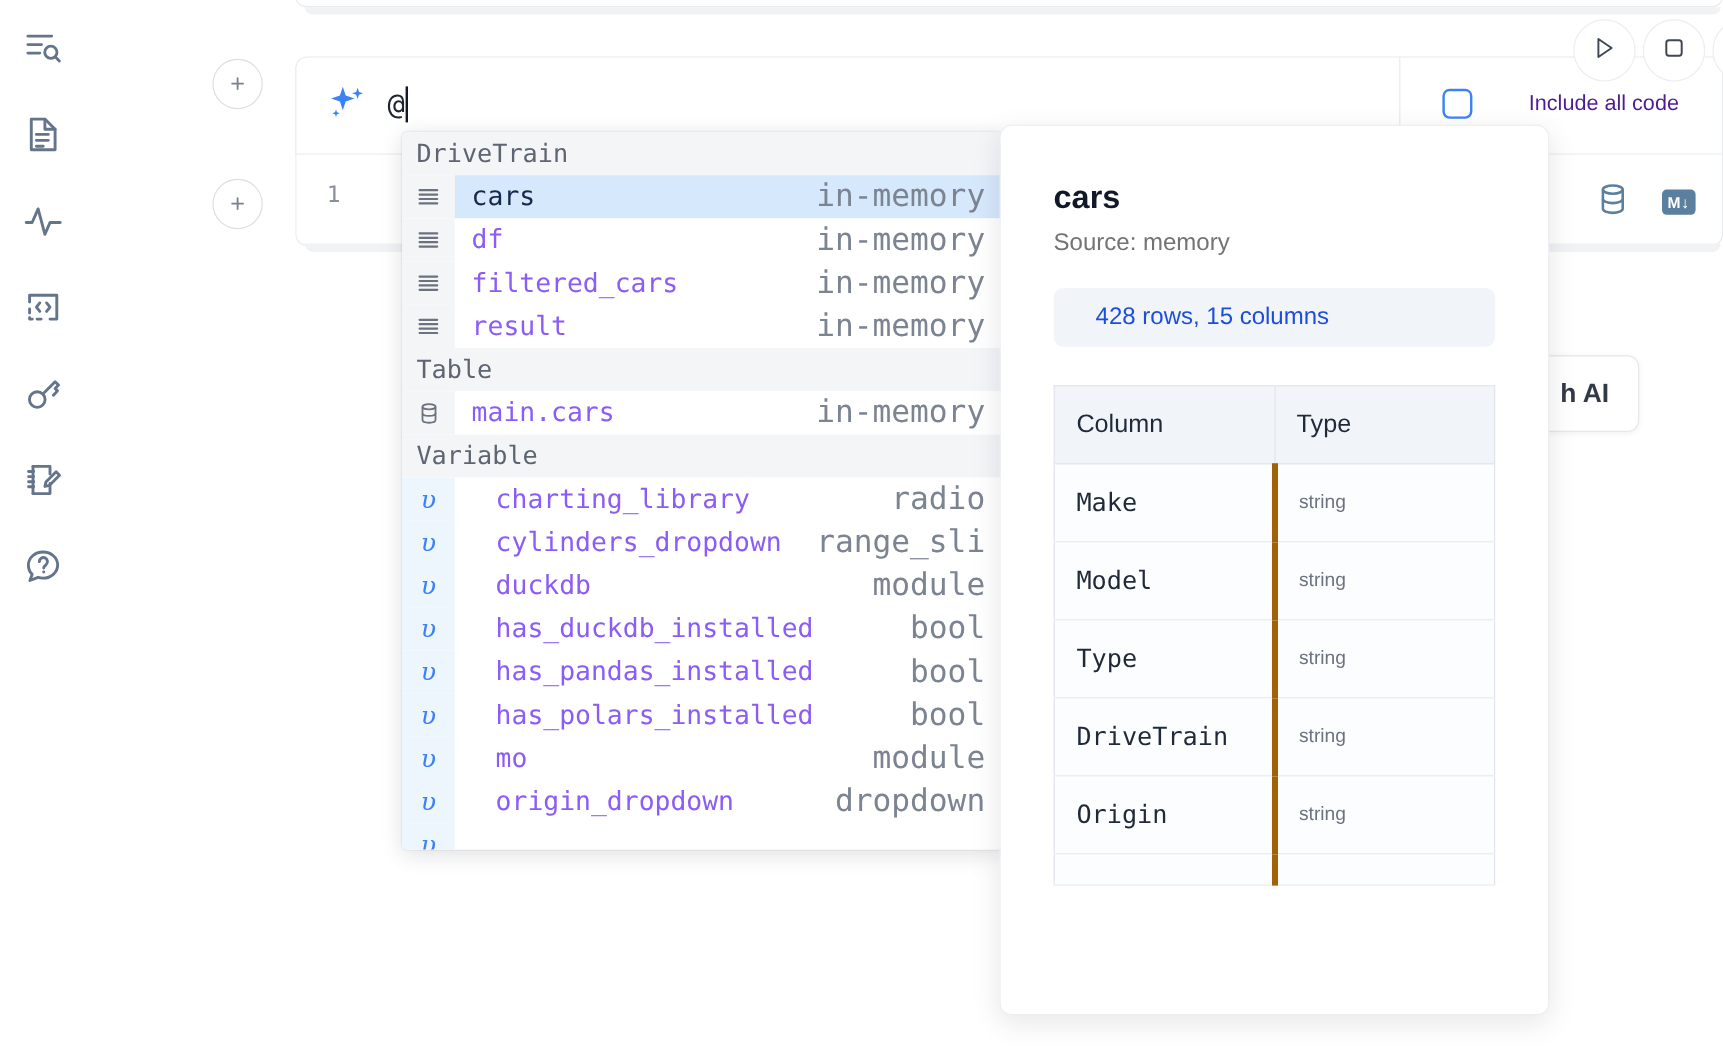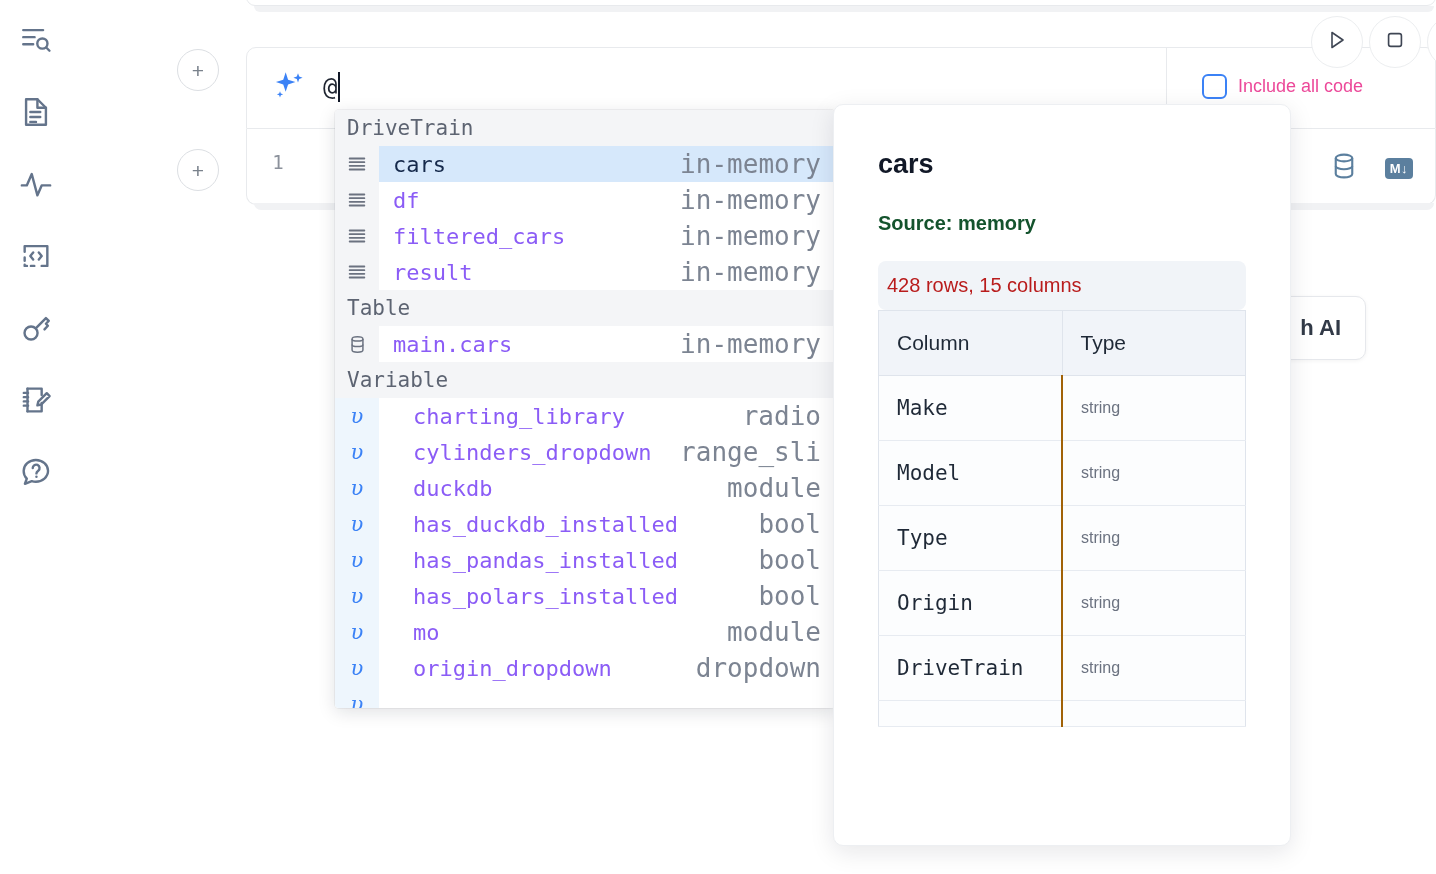--- a/index.html
+++ b/index.html
@@ -86,21 +86,21 @@
 
   
   .include-row {
     position: absolute; left: 1202px; top: 74px;
     display: flex; align-items: center; gap: 11px; cursor: pointer;
   }
   .chk {
     width: 25px; height: 25px; border: 2px solid #3b82f6; border-radius: 6px;
     background: #fff;
   }
-  .include-label { font-size: 18px; color: #ec4899; white-space: nowrap; }
+  .include-label { font-size: 18px; color: #4c1d95; white-space: nowrap; margin-left: 36px; }
 
   
   .code-cell {
     position: absolute; left: 246px; top: 129px; width: 1190px; height: 76px;
     background: #ffffff; border: 1px solid #e8eaed; border-top: none;
     border-radius: 0 0 10px 10px;
     display: flex; align-items: flex-start;
   }
   .gutter {
     width: 62px; padding-top: 22px; text-align: center;
@@ -164,39 +164,39 @@
   .ac-item.var .ac-name { padding-left: 4px; margin-left: 16px; }
 
   
   .preview {
     position: absolute; left: 833px; top: 104px; width: 458px; height: 742px;
     background: #ffffff; border: 1px solid #edeff2; border-radius: 10px;
     box-shadow: 0 6px 24px rgba(15,23,42,.10);
     overflow: hidden; padding: 44px 44px 0 44px;
   }
   .pv-title { font-size: 27px; font-weight: 700; color: #111827; }
-  .pv-source { font-size: 20px; color: #14532d; margin-top: 32px; font-weight: bold; }
+  .pv-source { font-size: 20px; color: #737373; margin-top: 11px; }
   .pv-badge {
     margin-top: 26px; background: #f1f4f8; border-radius: 8px;
-    padding: 13px 9px; font-size: 20px; color: #b91c1c;
+    padding: 13px 35px; font-size: 20px; color: #1d4ed8;
   }
   .pv-table {
-    width: 368px; border-collapse: collapse;
+    margin-top: 32px; width: 368px; border-collapse: collapse;
     border: 1px solid #dfe4ec; table-layout: fixed; padding-left: 40px;
   }
   .pv-table th {
     background: #f1f4f9; text-align: left; font-weight: 400;
     font-size: 21px; color: #1f2937; padding: 20px 18px;
     border-bottom: 1px solid #dfe4ec; border-right: 1px solid #dfe4ec;
     font-family: "Liberation Sans", sans-serif;
   }
   .pv-table th:last-child { border-right: none; }
   .pv-table td {
     padding: 20px 18px; border-bottom: 1px solid #e7ebf1;
-    border-right: 2px solid #a16207; background: #fcfdfe;
+    border-right: 5px solid #a16207; background: #fcfdfe;
   }
   .pv-table td:last-child { border-right: none; }
   .td-col {
     font-family: "DejaVu Sans Mono", "Liberation Mono", monospace;
     font-size: 21px; color: #1f2937;
   }
   .td-type { font-size: 16px; color: #6b7280; }
   .pv-table tr.partial td { height: 26px; padding: 0; }
 </style>
 </head>
@@ -469,25 +469,25 @@
           </tr>
           <tr>
             <td class="td-col">Model</td>
             <td class="td-type">string</td>
           </tr>
           <tr>
             <td class="td-col">Type</td>
             <td class="td-type">string</td>
           </tr>
           <tr>
+            <td class="td-col">DriveTrain</td>
+            <td class="td-type">string</td>
+          </tr>
+          <tr>
             <td class="td-col">Origin</td>
-            <td class="td-type">string</td>
-          </tr>
-          <tr>
-            <td class="td-col">DriveTrain</td>
             <td class="td-type">string</td>
           </tr>
           <tr class="partial">
             <td></td>
             <td></td>
           </tr>
         </tbody>
     </table>
   </div>
 

